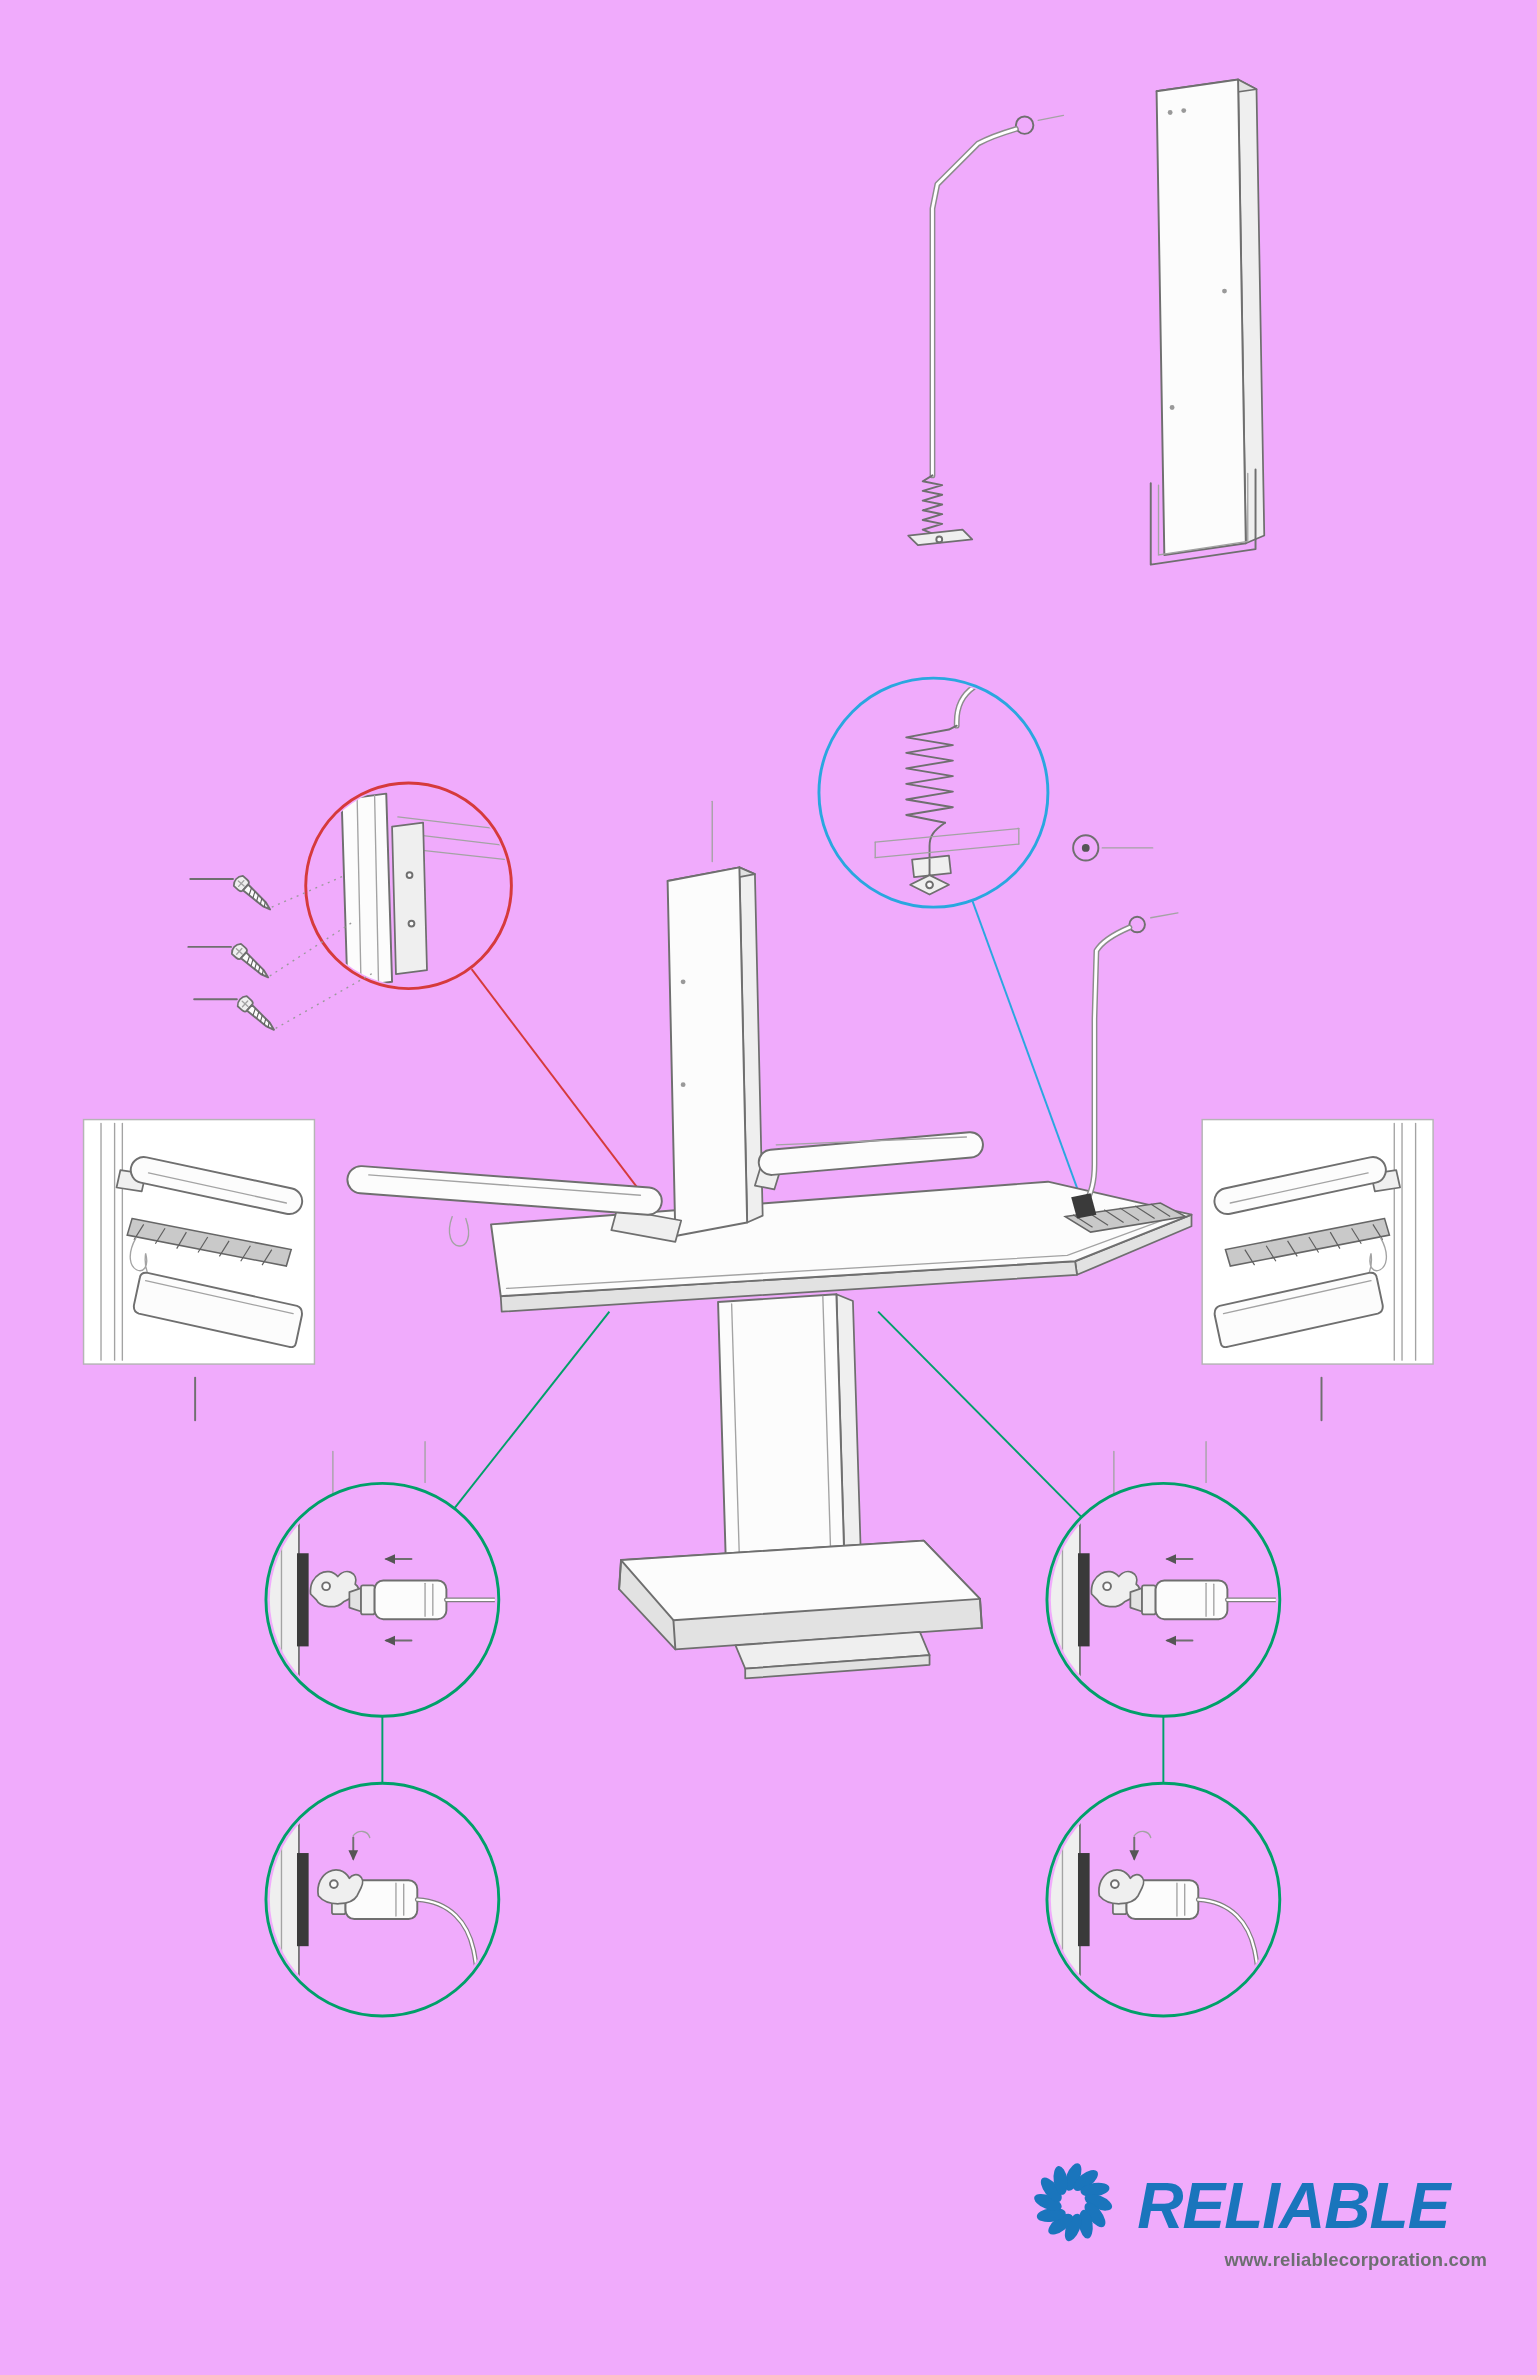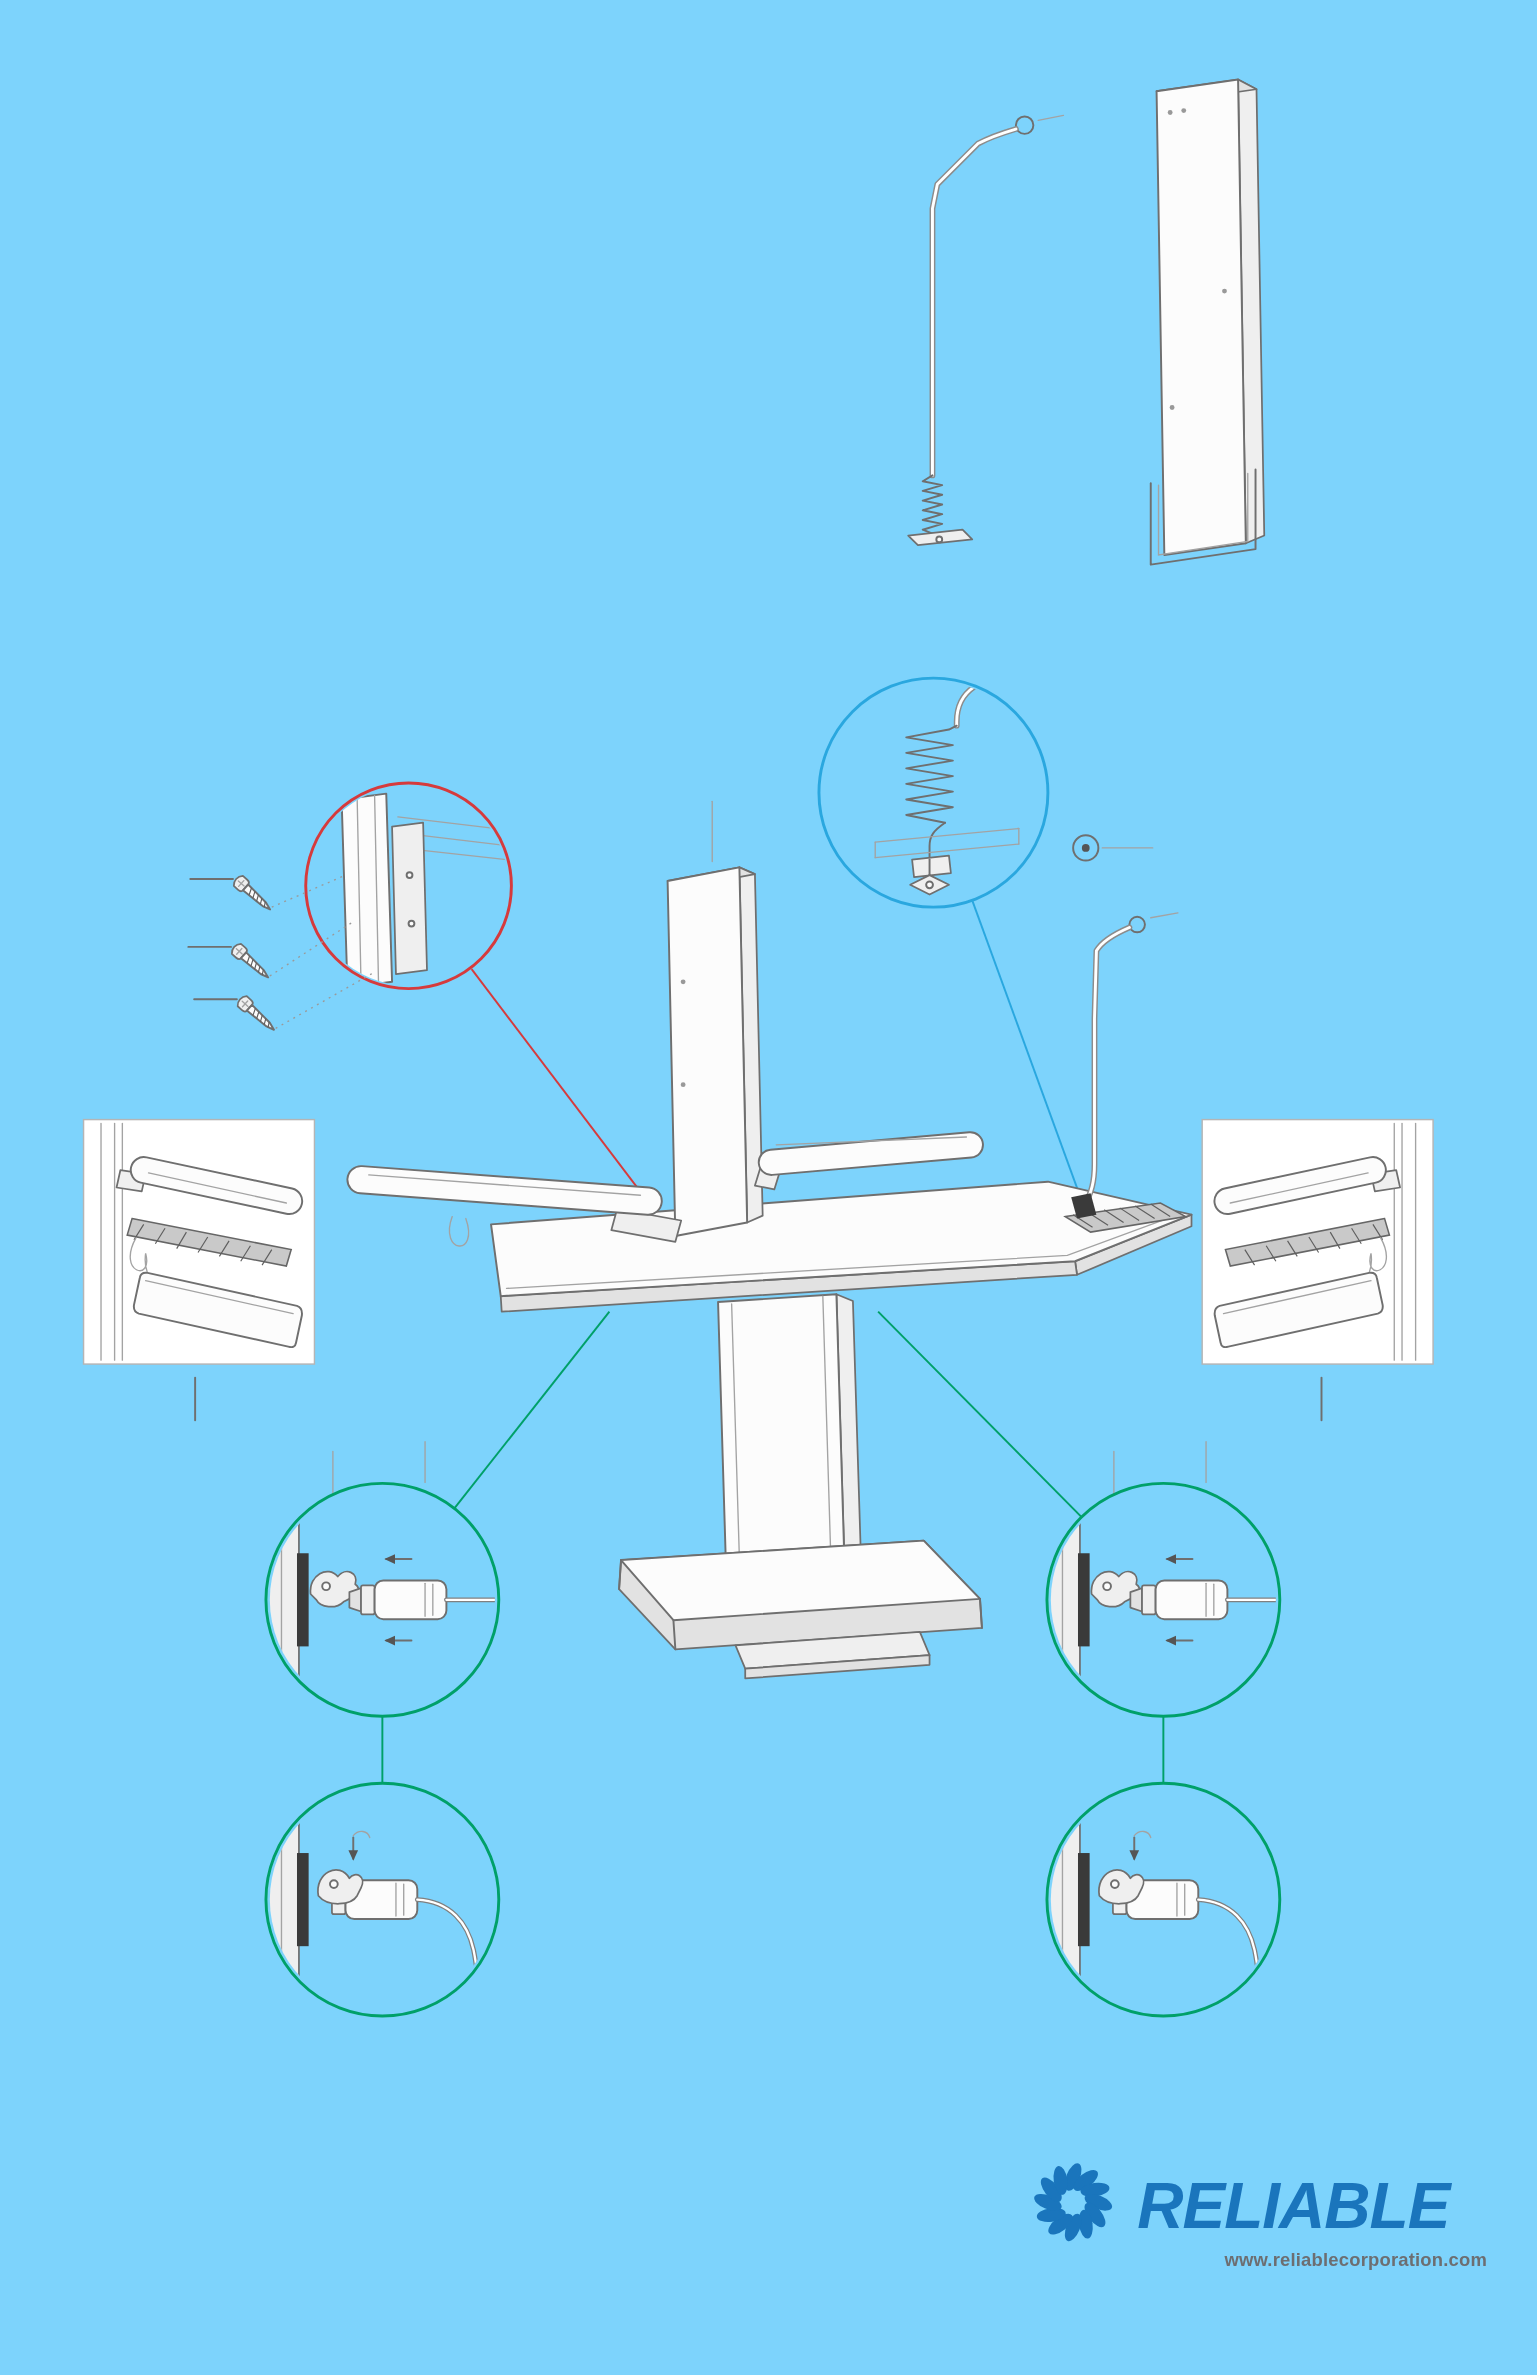--- a/index.html
+++ b/index.html
@@ -1,16 +1,16 @@
 <!DOCTYPE html>
 <html style="--line: #6f6f6f; --line-light: #a3a3a3; --callout-red: #d63a3c; --callout-blue: #2aa7df; --callout-green: #00a069; --logo-blue: #1a75bc; --url-gray: #6d6e71; --dark-part: #3a3a3a;"><head>
 <meta charset="utf-8">
 <style>
   html,body{margin:0;padding:0;background:#ffffff;}
-  .page{position:relative;width:1537px;height:2375px;background:#7dd3fc;overflow:hidden;}
+  .page{position:relative;width:1537px;height:2375px;background:#f0abfc;overflow:hidden;}
   svg{position:absolute;left:0;top:0;}
   .s{fill:none;stroke:var(--line,#6f6f6f);stroke-width:2;stroke-linecap:round;stroke-linejoin:round}
   .sl{fill:none;stroke:var(--line-light,#a3a3a3);stroke-width:1.4;stroke-linecap:round}
   .f0{fill:#fcfcfc;stroke:var(--line,#6f6f6f);stroke-width:2;stroke-linejoin:round}
   .f1{fill:#efefef;stroke:var(--line,#6f6f6f);stroke-width:1.8;stroke-linejoin:round}
   .f2{fill:#e2e2e2;stroke:var(--line,#6f6f6f);stroke-width:1.8;stroke-linejoin:round}
   .fh{fill:#c9c9c9;stroke:#666;stroke-width:1.6}
   .dk{fill:var(--dark-part,#3a3a3a);stroke:none}
   .tubeO{fill:none;stroke:#8c8c8c;stroke-width:6;stroke-linecap:round;stroke-linejoin:round}
   .tubeI{fill:none;stroke:#fff;stroke-width:3;stroke-linecap:round;stroke-linejoin:round}

